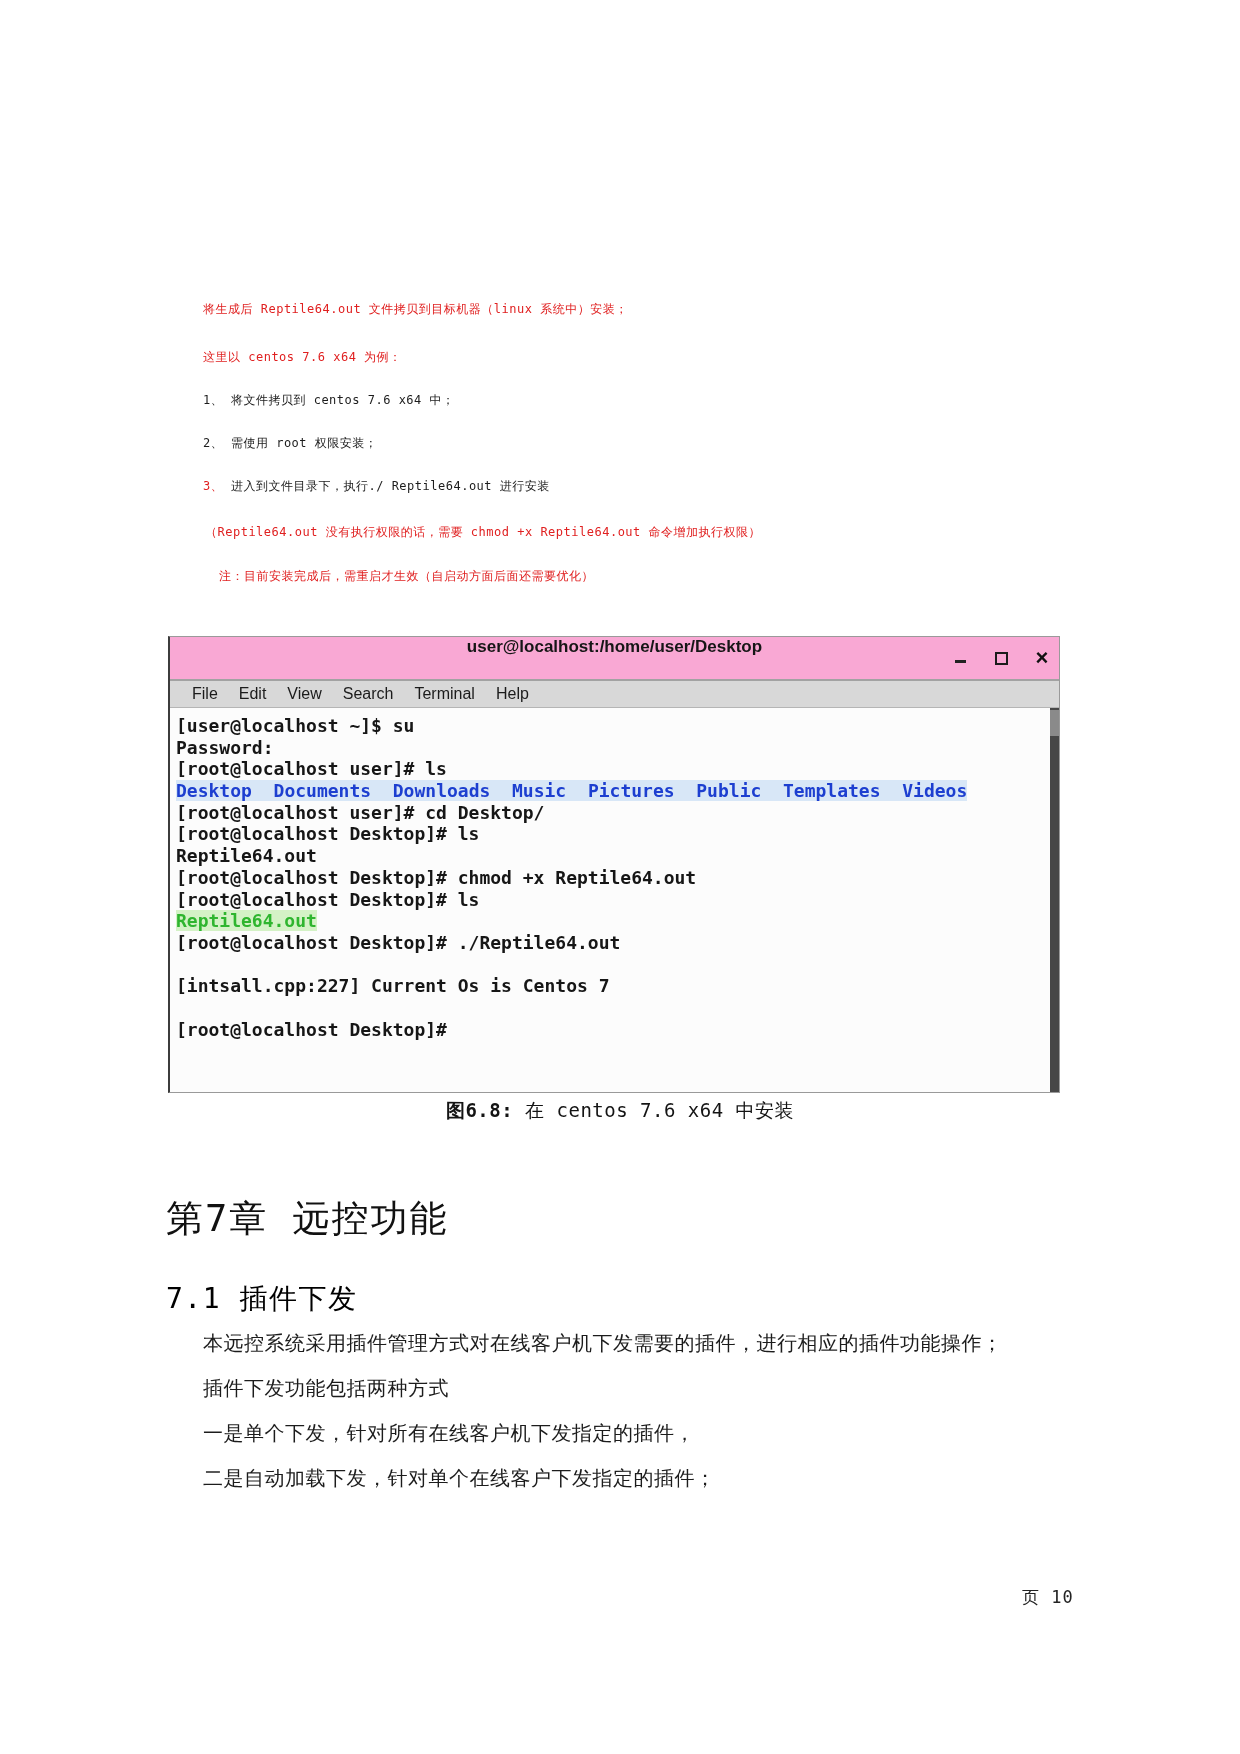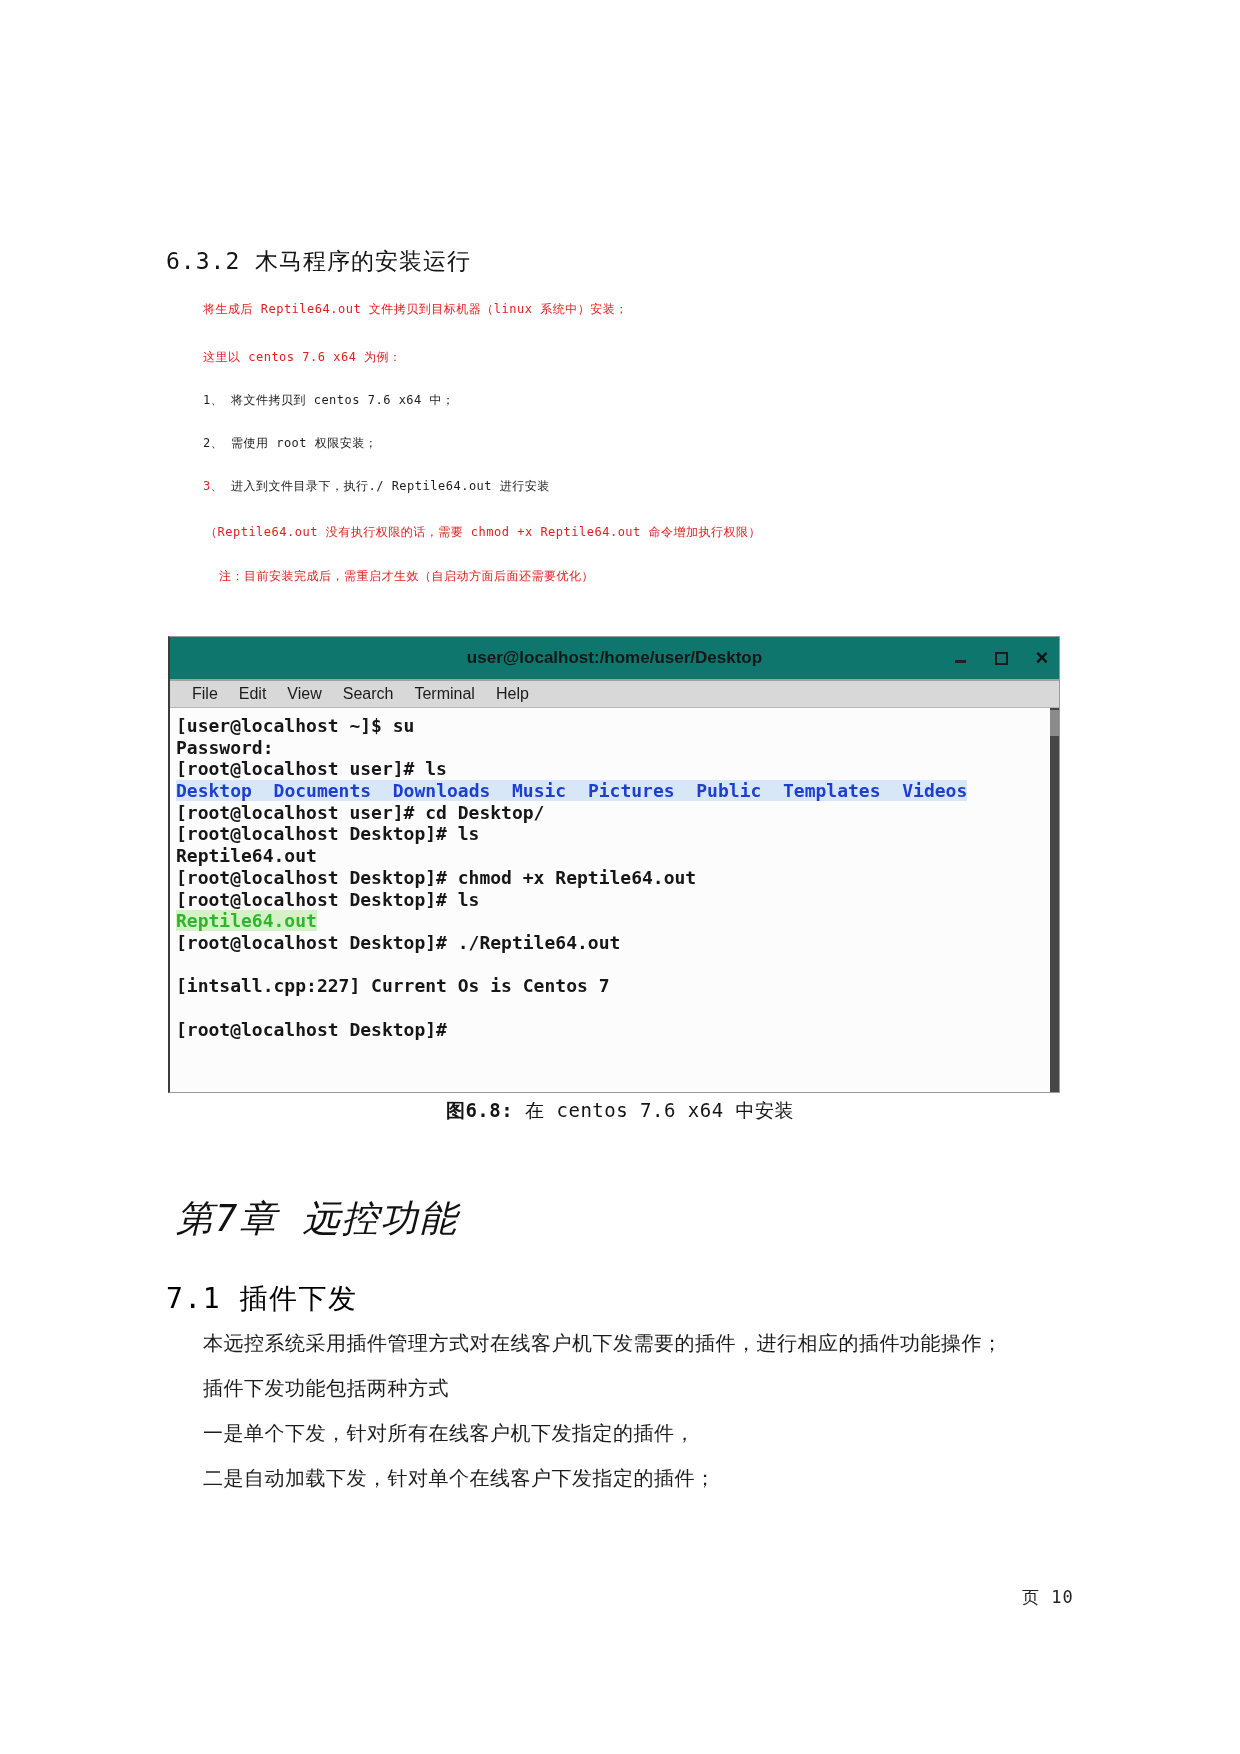--- a/index.html
+++ b/index.html
@@ -25,23 +25,23 @@
   .t-note1 { top:524px; left:205px; }
   .t-note2 { top:568px;margin-left:16px; }
 
   
   .terminal {
     position:absolute; left:168px; top:636px; width:892px; height:457px;
     box-sizing:border-box; background:#fcfcfc;
     border:1px solid #9a9a9a; border-left:2px solid #3c3c3c;
   }
   .titlebar {
-    position:relative; height:42px; background:#0f766e;
+    position:relative; height:42px; background:#f9a8d4;
     border-bottom:2px solid #a2a2a2;
-    display:flex; align-items:center; justify-content:center;
+    display:flex; justify-content:center;
   }
   .titlebar .title {
     font-family:"Liberation Sans",sans-serif; font-weight:bold; font-size:17px; color:#161616;
   }
   .controls {
     position:absolute; right:10px; top:0; height:100%;
     display:flex; align-items:center; gap:27px;
   }
   .ctrl { display:flex; align-items:center; justify-content:center; width:14px; height:14px; cursor:default; }
   .ctrl-min::before { content:''; width:11px; height:3px; background:#222; margin-top:7px; }
@@ -68,22 +68,22 @@
   }
   .scrollbar .thumb { position:absolute; top:2px; left:0; width:100%; height:26px; background:#8a8a8a; }
 
   
   .caption {
     position:absolute; left:0; top:1098px; width:1240px; text-align:center;
     font-size:19px; color:#141414; letter-spacing:0.5px;
   }
   .caption .cap-label { font-weight:bold; }
   .chapter {
-    position:absolute; left:176px; top:1194px; margin:0;
-    font-size:37px; font-weight:400; letter-spacing:2px; color:#111;font-style:italic;
+    position:absolute; left:166px; top:1194px; margin:0;
+    font-size:37px; font-weight:400; letter-spacing:2px; color:#111;
   }
   .sec71 {
     position:absolute; left:166px; top:1280px; margin:0;
     font-size:28px; font-weight:400; letter-spacing:1.5px; color:#000000;
   }
   .para { position:absolute; left:203px; font-size:20px; letter-spacing:0.5px; color:#1c1c1c; white-space:pre; }
   .t-p1 { top:1330px; }
   .t-p2 { top:1375px; }
   .t-p3 { top:1420px; }
   .t-p4 { top:1465px; }
@@ -91,21 +91,20 @@
   .footer {
     position:absolute; left:1022px; top:1586px;
     font-size:17px; color:#222; letter-spacing:1px;
   }
 </style>
 </head>
 <body>
 
 <div class="page">
 
-  <div class="h632">6.3.2  木马程序的安装运行</div>
 
   <div class="docline red t-red1">将生成后 Reptile64.out 文件拷贝到目标机器（linux 系统中）安装；</div>
   <div class="docline red t-red2">这里以 centos 7.6 x64 为例：</div>
   <div class="docline black t-item1">1、 将文件拷贝到 centos 7.6 x64 中；</div>
   <div class="docline black t-item2">2、 需使用 root 权限安装；</div>
   <div class="docline black t-item3"><span class="red">3、</span><span class="black"> 进入到文件目录下，执行./ Reptile64.out 进行安装</span></div>
   <div class="docline red t-note1">（Reptile64.out 没有执行权限的话，需要 chmod +x Reptile64.out 命令增加执行权限）</div>
   <div class="docline red t-note2">注：目前安装完成后，需重启才生效（自启动方面后面还需要优化）</div>
 
   <div class="terminal">

